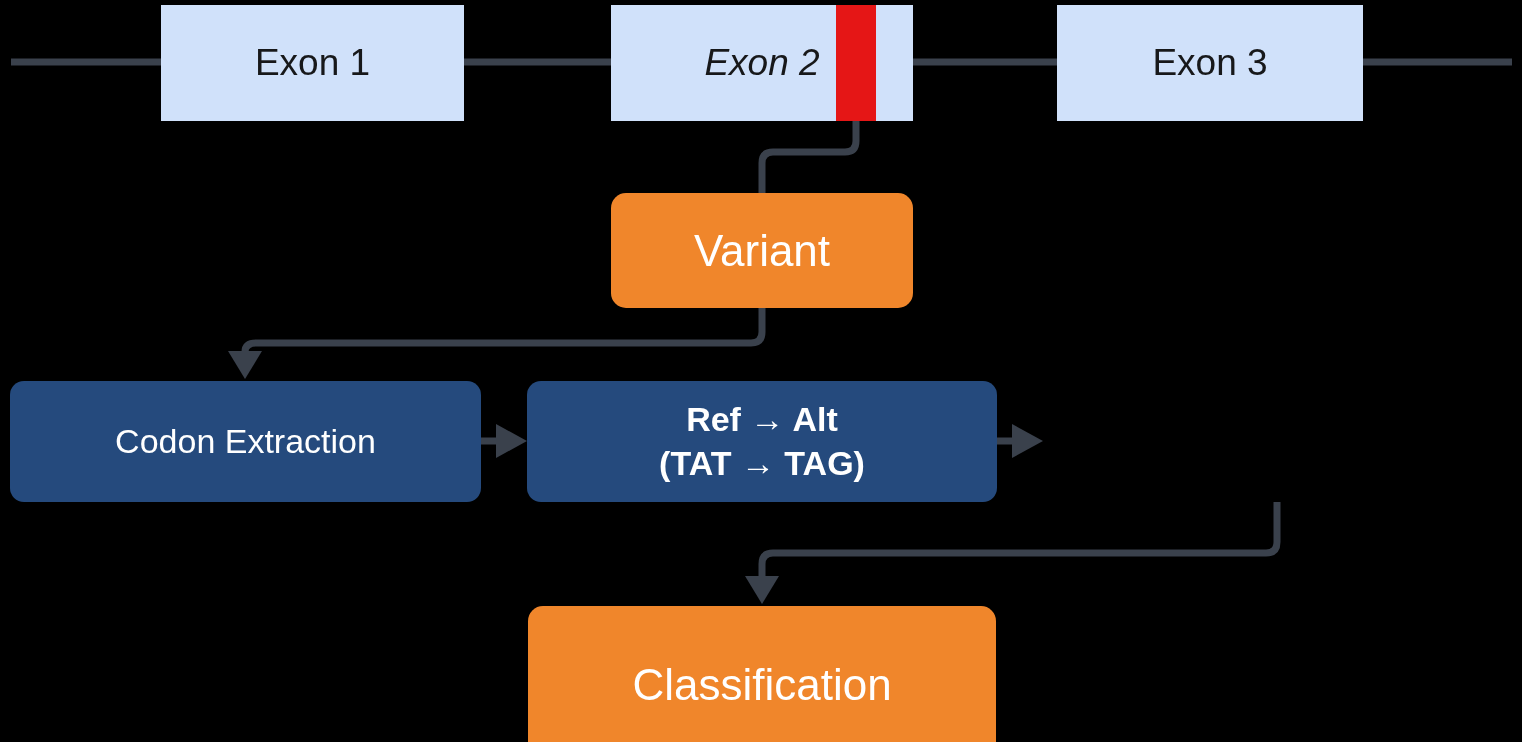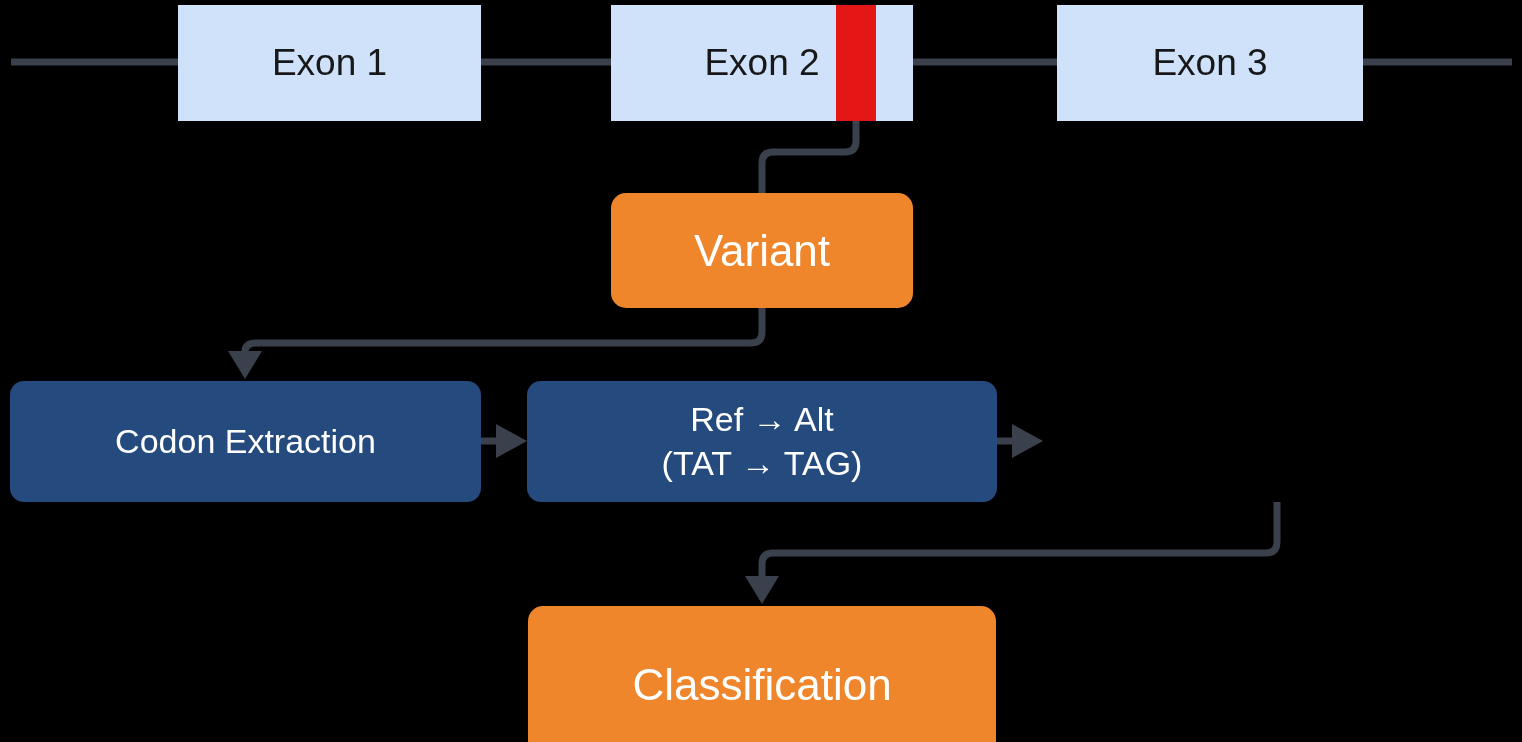--- a/index.html
+++ b/index.html
@@ -55,42 +55,42 @@
     <path class="wire" d="M762,308 L762,332 Q762,343 751,343 L256,343 Q245,343 245,352"></path>
     <polygon class="head" points="228,351 262,351 245,379"></polygon>
     <line class="wire" x1="481" y1="441" x2="499" y2="441"></line>
     <polygon class="head" points="496,424 496,458 527,441"></polygon>
     <line class="wire" x1="997" y1="441" x2="1015" y2="441"></line>
     <polygon class="head" points="1012,424 1012,458 1043,441"></polygon>
     <path class="wire" d="M1277,502 L1277,542 Q1277,553 1266,553 L773,553 Q762,553 762,564 L762,577"></path>
     <polygon class="head" points="745,576 779,576 762,604"></polygon>
   </svg>
 
-  <div class="box exon" style="left:178px; top:5px; width:303px; height:116px;">
+  <div class="box exon" style="left:161px; top:5px; width:303px; height:116px;">
     <span class="exon-label">Exon 1</span>
   </div>
 
-  <div class="box exon" style="left:611px; top:5px; width:302px; height:116px;">
+  <div class="box exon" style="left:611px; top:5px; width:302px; height:116px;font-style:italic;">
     <div class="marker"></div>
     <span class="exon-label">Exon 2</span>
   </div>
 
   <div class="box exon" style="left:1057px; top:5px; width:306px; height:116px;align-items:center;">
     <span class="exon-label">Exon 3</span>
   </div>
 
   <div class="box node-orange" style="left:611px; top:193px; width:302px; height:115px;">
     <span>Variant</span>
   </div>
 
   <div class="box node-blue" style="left:10px; top:381px; width:471px; height:121px;">
     <span>Codon Extraction</span>
   </div>
 
-  <div class="box node-blue" style="left:527px; top:381px; width:470px; height:121px;">
+  <div class="box node-blue" style="left:527px; top:381px; width:470px; height:121px;font-weight:bold;">
     <span>Ref → Alt</span>
     <span>(TAT → TAG)</span>
   </div>
 
 
   <div class="box node-orange" style="left:528px; top:606px; width:468px; height:157px;">
     <span>Classification</span>
   </div>
 
 </div>

